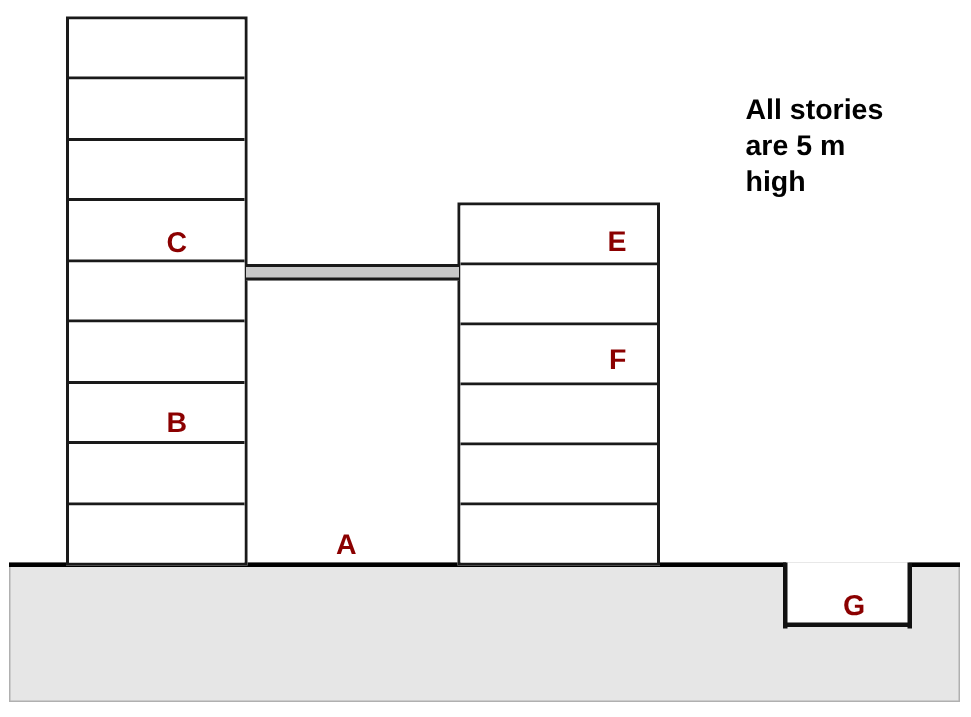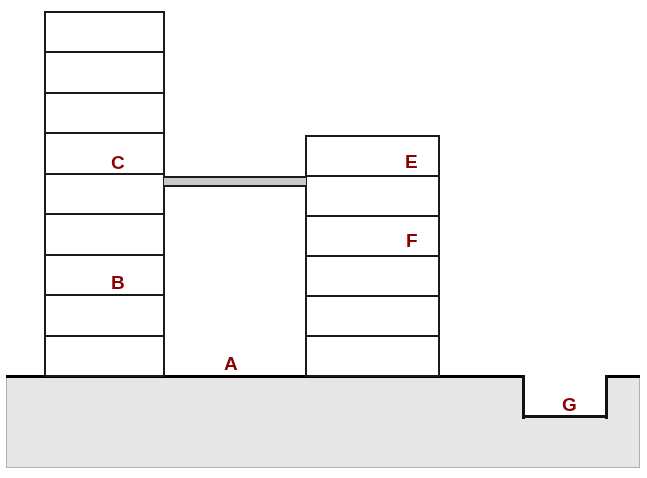--- a/index.html
+++ b/index.html
@@ -135,14 +135,19 @@
   <div class="label" style="left:111px; top:273px;">B</div>
 
   <div class="label" style="left:224px; top:354px;">A</div>
 
   <div class="label" style="left:405px; top:152px;">E</div>
 
   <div class="label" style="left:406px; top:231px;">F</div>
 
   <div class="label" style="left:562px; top:395px;">G</div>
 
+  <div class="note" style="left:497px; top:62px;">
+    <span class="note-line">All stories</span>
+    <span class="note-line">are 5 m</span>
+    <span class="note-line">high</span>
+  </div>
 
 </div>
 
 </body></html>

